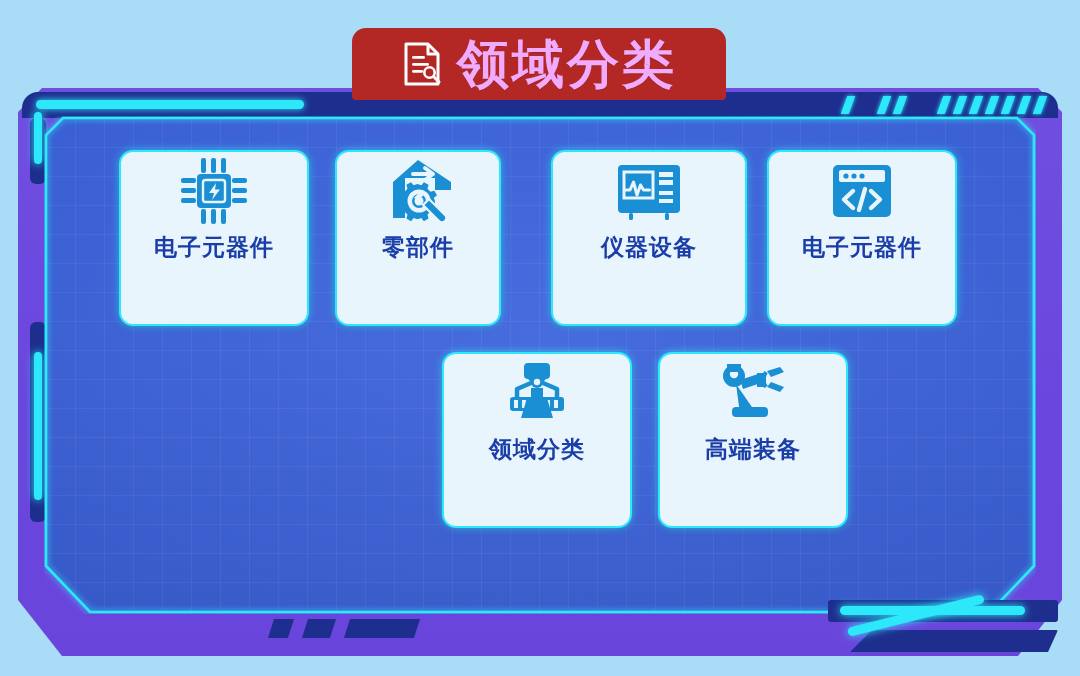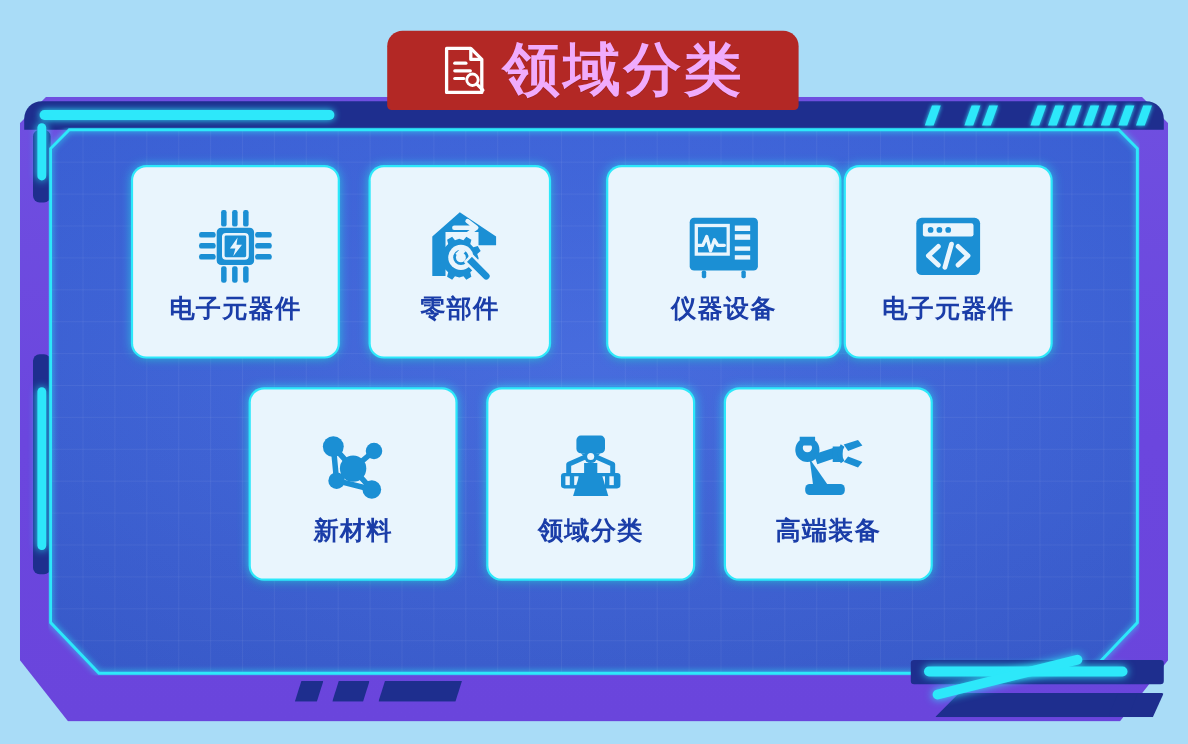--- a/index.html
+++ b/index.html
@@ -147,21 +147,21 @@
   
   #cards-layer { position: absolute; inset: 0; z-index: 30; }
   .card {
     position: absolute;
     background: #E9F5FD;
     border-radius: 12px;
     box-shadow: 0 0 0 2px #2DE8FA, 0 0 10px 1px rgba(45,232,250,.85), 0 3px 8px rgba(0,0,0,.16);
     display: flex;
     flex-direction: column;
     align-items: center;
-    justify-content: center;
+    justify-content: flex-start;
   }
   .card-icon {
     width: 78px; height: 78px;
     display: flex; align-items: center; justify-content: center;
     margin-bottom: 6px;
   }
   .card-icon svg { width: 78px; height: 78px; display: block; }
   .card-label {
     font-size: 23px;
     font-weight: bold;
@@ -268,21 +268,21 @@
         <circle cx="40" cy="49" r="11.5" fill="#E9F5FD"></circle>
         <circle cx="40" cy="49" r="7" fill="#1B8FD4"></circle>
         <circle cx="40" cy="49" r="4.5" fill="#E9F5FD"></circle>
         <path d="M44 53 L60 69 a4 4 0 0 0 6-6 L50 47 Z" fill="#1B8FD4" stroke="#E9F5FD" stroke-width="2.2" stroke-linejoin="round"></path>
         <path d="M36 42 l8 0 0 5 -8 0 Z" fill="#E9F5FD" transform="rotate(-45 40 45)"></path>
       </svg>
     </span>
     <span class="card-label">零部件</span>
   </div>
 
-  <div class="card" style="left:553px; top:152px; width:210px; height:172px;">
+  <div class="card" style="left:553px; top:152px; width:192px; height:172px;">
     <span class="card-icon">
       <svg viewBox="0 0 78 78" xmlns="http://www.w3.org/2000/svg">
         <rect x="8" y="13" width="62" height="48" rx="4" fill="#1B8FD4"></rect>
         <rect x="14" y="20" width="29" height="26" fill="none" stroke="#E9F5FD" stroke-width="3"></rect>
         <path d="M15 38 l5 0 3.5-8 3.5 13 3.5-10 3 5 6 0" fill="none" stroke="#E9F5FD" stroke-width="3" stroke-linejoin="round" stroke-linecap="round"></path>
         <rect x="49" y="20" width="14" height="5" fill="#E9F5FD"></rect>
         <rect x="49" y="28" width="14" height="5" fill="#E9F5FD"></rect>
         <rect x="49" y="39" width="14" height="4" fill="#E9F5FD"></rect>
         <rect x="49" y="47" width="14" height="4" fill="#E9F5FD"></rect>
         <rect x="19" y="61" width="4" height="7" rx="1.6" fill="#1B8FD4"></rect>
@@ -301,40 +301,20 @@
         <circle cx="31" cy="24" r="2.6" fill="#1B8FD4"></circle>
         <circle cx="39" cy="24" r="2.6" fill="#1B8FD4"></circle>
         <path d="M30 39 L21 47.5 L30 56" fill="none" stroke="#E9F5FD" stroke-width="4.4" stroke-linecap="round" stroke-linejoin="round"></path>
         <path d="M48 39 L57 47.5 L48 56" fill="none" stroke="#E9F5FD" stroke-width="4.4" stroke-linecap="round" stroke-linejoin="round"></path>
         <path d="M42 37 L36 58" fill="none" stroke="#E9F5FD" stroke-width="4.4" stroke-linecap="round"></path>
       </svg>
     </span>
     <span class="card-label">电子元器件</span>
   </div>
 
-  <div class="card" style="left:228px; top:354px; width:186px; height:172px;">
-    <span class="card-icon">
-      <svg viewBox="0 0 78 78" xmlns="http://www.w3.org/2000/svg">
-        <g stroke="#1B8FD4" stroke-width="5" stroke-linecap="round">
-          <line x1="21" y1="19" x2="39" y2="39"></line>
-          <line x1="39" y1="39" x2="58" y2="23"></line>
-          <line x1="21" y1="19" x2="24" y2="50"></line>
-          <line x1="24" y1="50" x2="56" y2="58"></line>
-          <line x1="39" y1="39" x2="24" y2="50"></line>
-          <line x1="39" y1="39" x2="56" y2="58"></line>
-        </g>
-        <circle cx="21" cy="19" r="9.5" fill="#1B8FD4"></circle>
-        <circle cx="58" cy="23" r="7.5" fill="#1B8FD4"></circle>
-        <circle cx="24" cy="50" r="7.5" fill="#1B8FD4"></circle>
-        <circle cx="56" cy="58" r="8.5" fill="#1B8FD4"></circle>
-        <circle cx="39" cy="39" r="12" fill="#1B8FD4"></circle>
-      </svg>
-    </span>
-    <span class="card-label">新材料</span>
-  </div>
 
   <div class="card" style="left:444px; top:354px; width:186px; height:172px;">
     <span class="card-icon">
       <svg viewBox="0 0 78 78" xmlns="http://www.w3.org/2000/svg">
         <rect x="26" y="9" width="26" height="16" rx="4" fill="#1B8FD4"></rect>
         <path d="M30 25 q9 10 18 0 Z" fill="#1B8FD4"></path>
         <circle cx="39" cy="28" r="6" fill="#1B8FD4"></circle>
         <circle cx="39" cy="28" r="3.2" fill="#E9F5FD"></circle>
         <path d="M33 29 L19 35 L19 44" fill="none" stroke="#1B8FD4" stroke-width="4.5" stroke-linejoin="round" stroke-linecap="round"></path>
         <path d="M45 29 L59 35 L59 44" fill="none" stroke="#1B8FD4" stroke-width="4.5" stroke-linejoin="round" stroke-linecap="round"></path>

